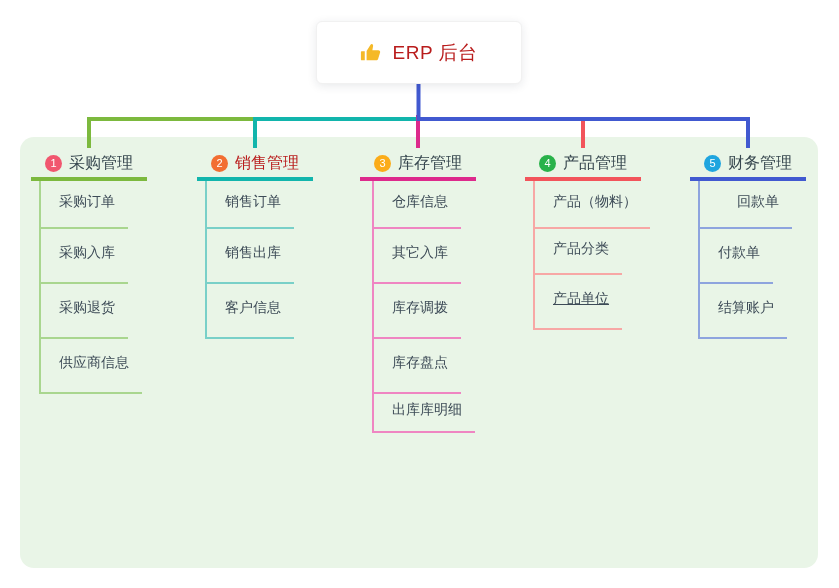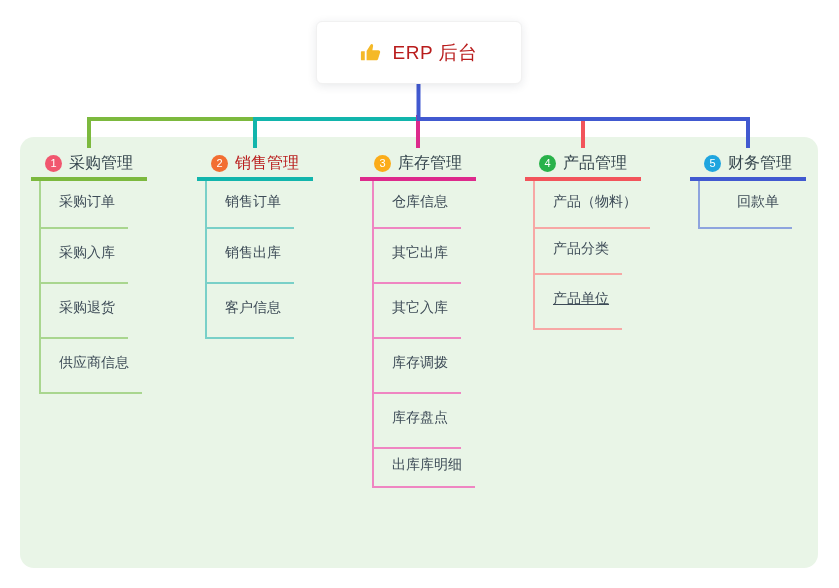--- a/index.html
+++ b/index.html
@@ -93,23 +93,20 @@
       </ul>
       <div class="branch-header" style="left: 360px; width: 116px; border-bottom-color: rgb(221, 42, 140);">
         <span class="badge" style="background: rgb(251, 172, 25);">3</span>
         <span class="branch-label" style="color: rgb(55, 71, 79);">库存管理</span>
       </div>
       <ul class="child-list" style="left: 372px; top: 181px; border-left-color: rgb(239, 133, 194);">
         <li class="child-item" style="height: 48px; border-bottom-color: rgb(239, 133, 194);">
           <span class="child-label" style="color: rgb(61, 75, 87);">仓库信息</span>
         </li>
         <li class="child-item" style="height: 55px; border-bottom-color: rgb(239, 133, 194);">
-          <span class="child-label" style="color: rgb(61, 75, 87);">其它出库</span>
-        </li>
-        <li class="child-item" style="height: 55px; border-bottom-color: rgb(239, 133, 194);">
           <span class="child-label" style="color: rgb(61, 75, 87);">其它入库</span>
         </li>
         <li class="child-item" style="height: 55px; border-bottom-color: rgb(239, 133, 194);">
           <span class="child-label" style="color: rgb(61, 75, 87);">库存调拨</span>
         </li>
         <li class="child-item" style="height: 55px; border-bottom-color: rgb(239, 133, 194);">
           <span class="child-label" style="color: rgb(61, 75, 87);">库存盘点</span>
         </li>
         <li class="child-item" style="height: 39px; border-bottom-color: rgb(239, 133, 194);">
           <span class="child-label" style="color: rgb(61, 75, 87);">出库库明细</span>
@@ -131,20 +128,26 @@
         </li>
       </ul>
       <div class="branch-header" style="left: 690px; width: 116px; border-bottom-color: rgb(65, 89, 208);">
         <span class="badge" style="background: rgb(31, 165, 223);">5</span>
         <span class="branch-label" style="color: rgb(55, 71, 79);">财务管理</span>
       </div>
       <ul class="child-list" style="left: 698px; top: 181px; border-left-color: rgb(142, 164, 222);">
         <li class="child-item" style="height: 48px; border-bottom-color: rgb(142, 164, 222); padding-left: 37px;">
           <span class="child-label" style="color: rgb(61, 75, 87);">回款单</span>
         </li>
+        <li class="child-item" style="height: 55px; border-bottom-color: rgb(142, 164, 222);">
+          <span class="child-label" style="color: rgb(61, 75, 87);">付款单</span>
+        </li>
+        <li class="child-item" style="height: 55px; border-bottom-color: rgb(142, 164, 222);">
+          <span class="child-label" style="color: rgb(61, 75, 87);">结算账户</span>
+        </li>
       </ul>
     </div>
   <div class="root-node">
     <span style="display:flex;">
       <svg width="22" height="22" viewBox="0 0 24 24" aria-hidden="true">
         <path id="thumb-path" fill="#F5B927" d="M2 10h3.2v10H2c-.55 0-1-.45-1-1v-8c0-.55.45-1 1-1zm5.2 10V9.8L11.5 3c.42-.66 1.27-.9 1.96-.53.64.34.98 1.06.83 1.77L13.5 9H20c1.1 0 2 .9 2 2 0 .2-.03.39-.08.57l-2.2 6.93c-.26.88-1.07 1.5-1.99 1.5H7.2z"></path>
       </svg>
     </span>
     <span class="root-title">ERP 后台</span>
   </div>

